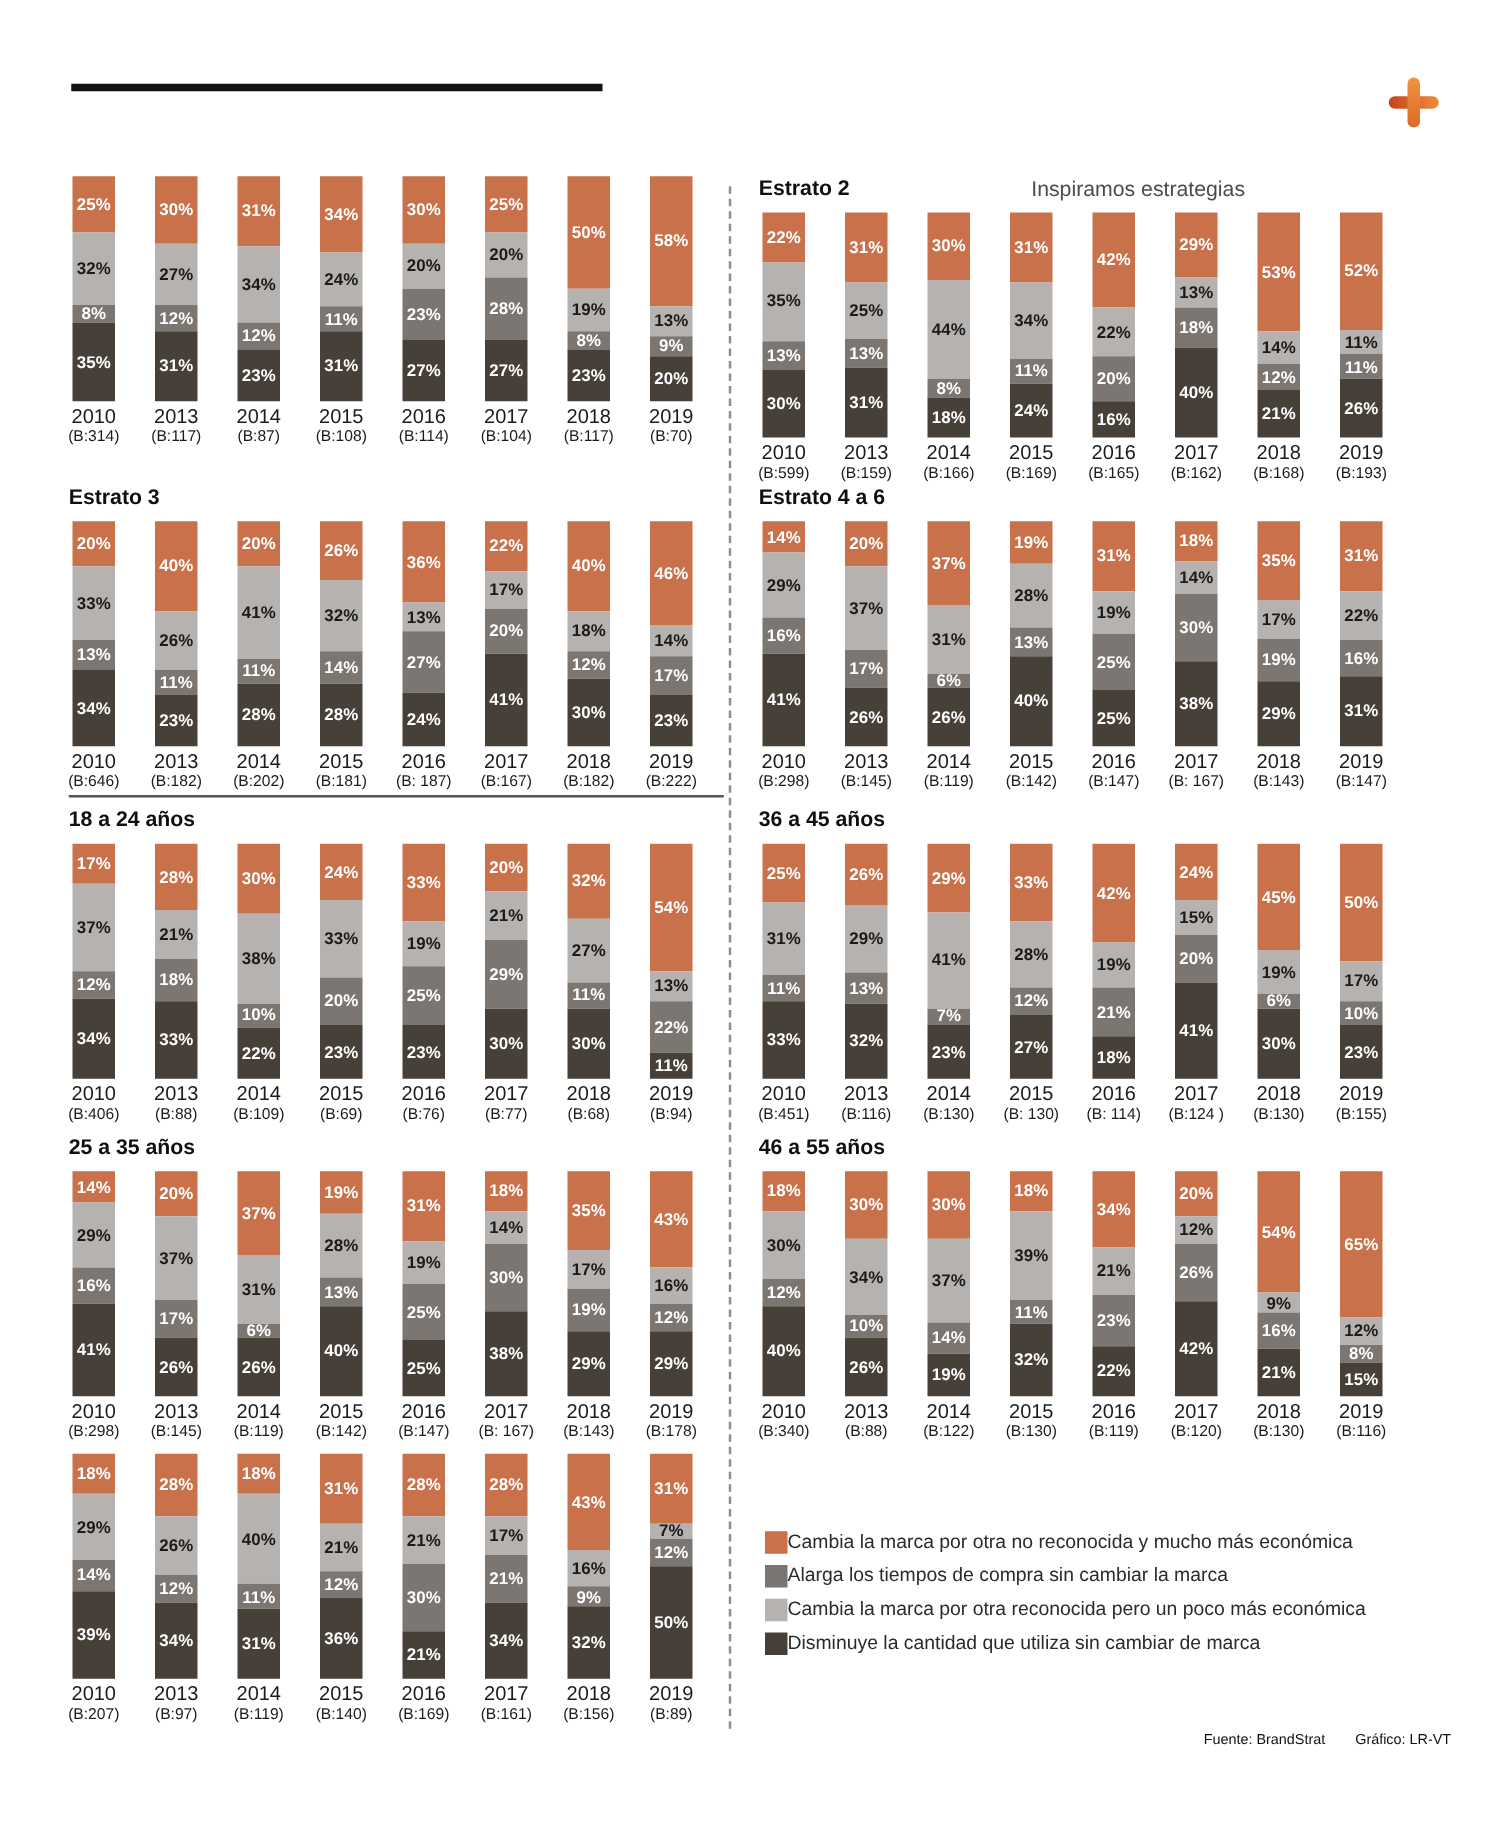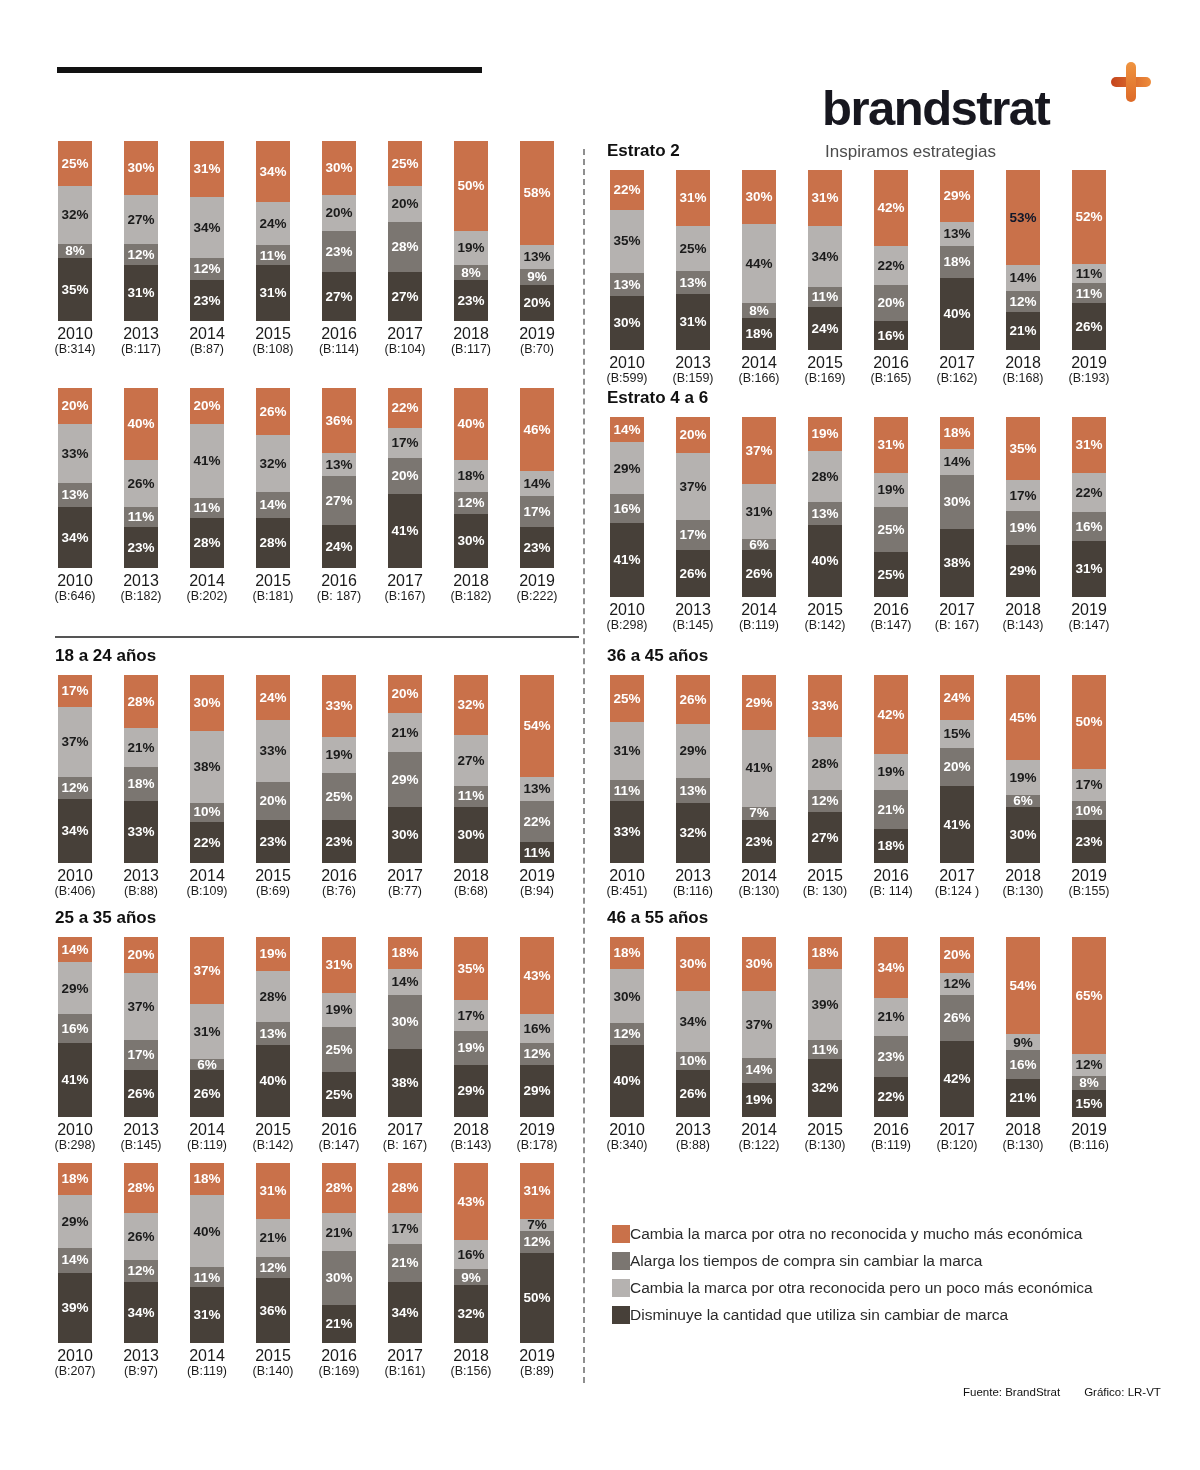--- a/index.html
+++ b/index.html
@@ -51,21 +51,20 @@
   
   .footer{position:absolute;left:963px;top:1386px;display:flex;gap:24px;font-size:11.5px;color:#111;}
 </style>
 </head>
 <body>
 
 <div class="canvas">
 
   <div class="header-rule"></div>
 
-  <div class="logo-name">brandstrat</div>
   <div class="logo-plus">
     <span class="ph"></span>
     <span class="pv"></span>
   </div>
   <div class="logo-tagline">Inspiramos estrategias</div>
 
   <div class="v-divider"></div>
   <div class="h-divider"></div>
 
   <section class="panel pos-e1">
@@ -211,21 +210,21 @@
             <div class="seg" style="height: 29%; background: rgb(201, 113, 74); color: rgb(255, 255, 255);">29%</div>
             <div class="seg" style="height: 13%; background: rgb(181, 178, 176); color: rgb(27, 27, 27);">13%</div>
             <div class="seg" style="height: 18%; background: rgb(123, 118, 113); color: rgb(255, 255, 255);">18%</div>
             <div class="seg" style="height: 40%; background: rgb(71, 64, 57); color: rgb(255, 255, 255);">40%</div>
           </div>
           <div class="year-label">2017</div>
           <div class="base-label">(B:162)</div>
         </div>
         <div class="bar-group">
           <div class="bar">
-            <div class="seg" style="height: 53%; background: rgb(201, 113, 74); color: #0f172a;">53%</div>
+            <div class="seg" style="height: 53%; background: rgb(201, 113, 74); color: #ffffff;">53%</div>
             <div class="seg" style="height: 14%; background: rgb(181, 178, 176); color: rgb(27, 27, 27);">14%</div>
             <div class="seg" style="height: 12%; background: rgb(123, 118, 113); color: rgb(255, 255, 255);">12%</div>
             <div class="seg" style="height: 21%; background: rgb(71, 64, 57); color: rgb(255, 255, 255);">21%</div>
           </div>
           <div class="year-label">2018</div>
           <div class="base-label">(B:168)</div>
         </div>
         <div class="bar-group">
           <div class="bar">
             <div class="seg" style="height: 52%; background: rgb(201, 113, 74); color: rgb(255, 255, 255);">52%</div>
@@ -233,20 +232,21 @@
             <div class="seg" style="height: 11%; background: rgb(123, 118, 113); color: rgb(255, 255, 255);">11%</div>
             <div class="seg" style="height: 26%; background: rgb(71, 64, 57); color: rgb(255, 255, 255);">26%</div>
           </div>
           <div class="year-label">2019</div>
           <div class="base-label">(B:193)</div>
         </div>
       </div>
   </section>
 
   <section class="panel pos-e3">
+    <h2 class="panel-title">Estrato 3</h2>
     <div class="bars">
         <div class="bar-group">
           <div class="bar">
             <div class="seg" style="height: 20%; background: rgb(201, 113, 74); color: rgb(255, 255, 255);">20%</div>
             <div class="seg" style="height: 33%; background: rgb(181, 178, 176); color: rgb(27, 27, 27);">33%</div>
             <div class="seg" style="height: 13%; background: rgb(123, 118, 113); color: rgb(255, 255, 255);">13%</div>
             <div class="seg" style="height: 34%; background: rgb(71, 64, 57); color: rgb(255, 255, 255);">34%</div>
           </div>
           <div class="year-label">2010</div>
           <div class="base-label">(B:646)</div>

